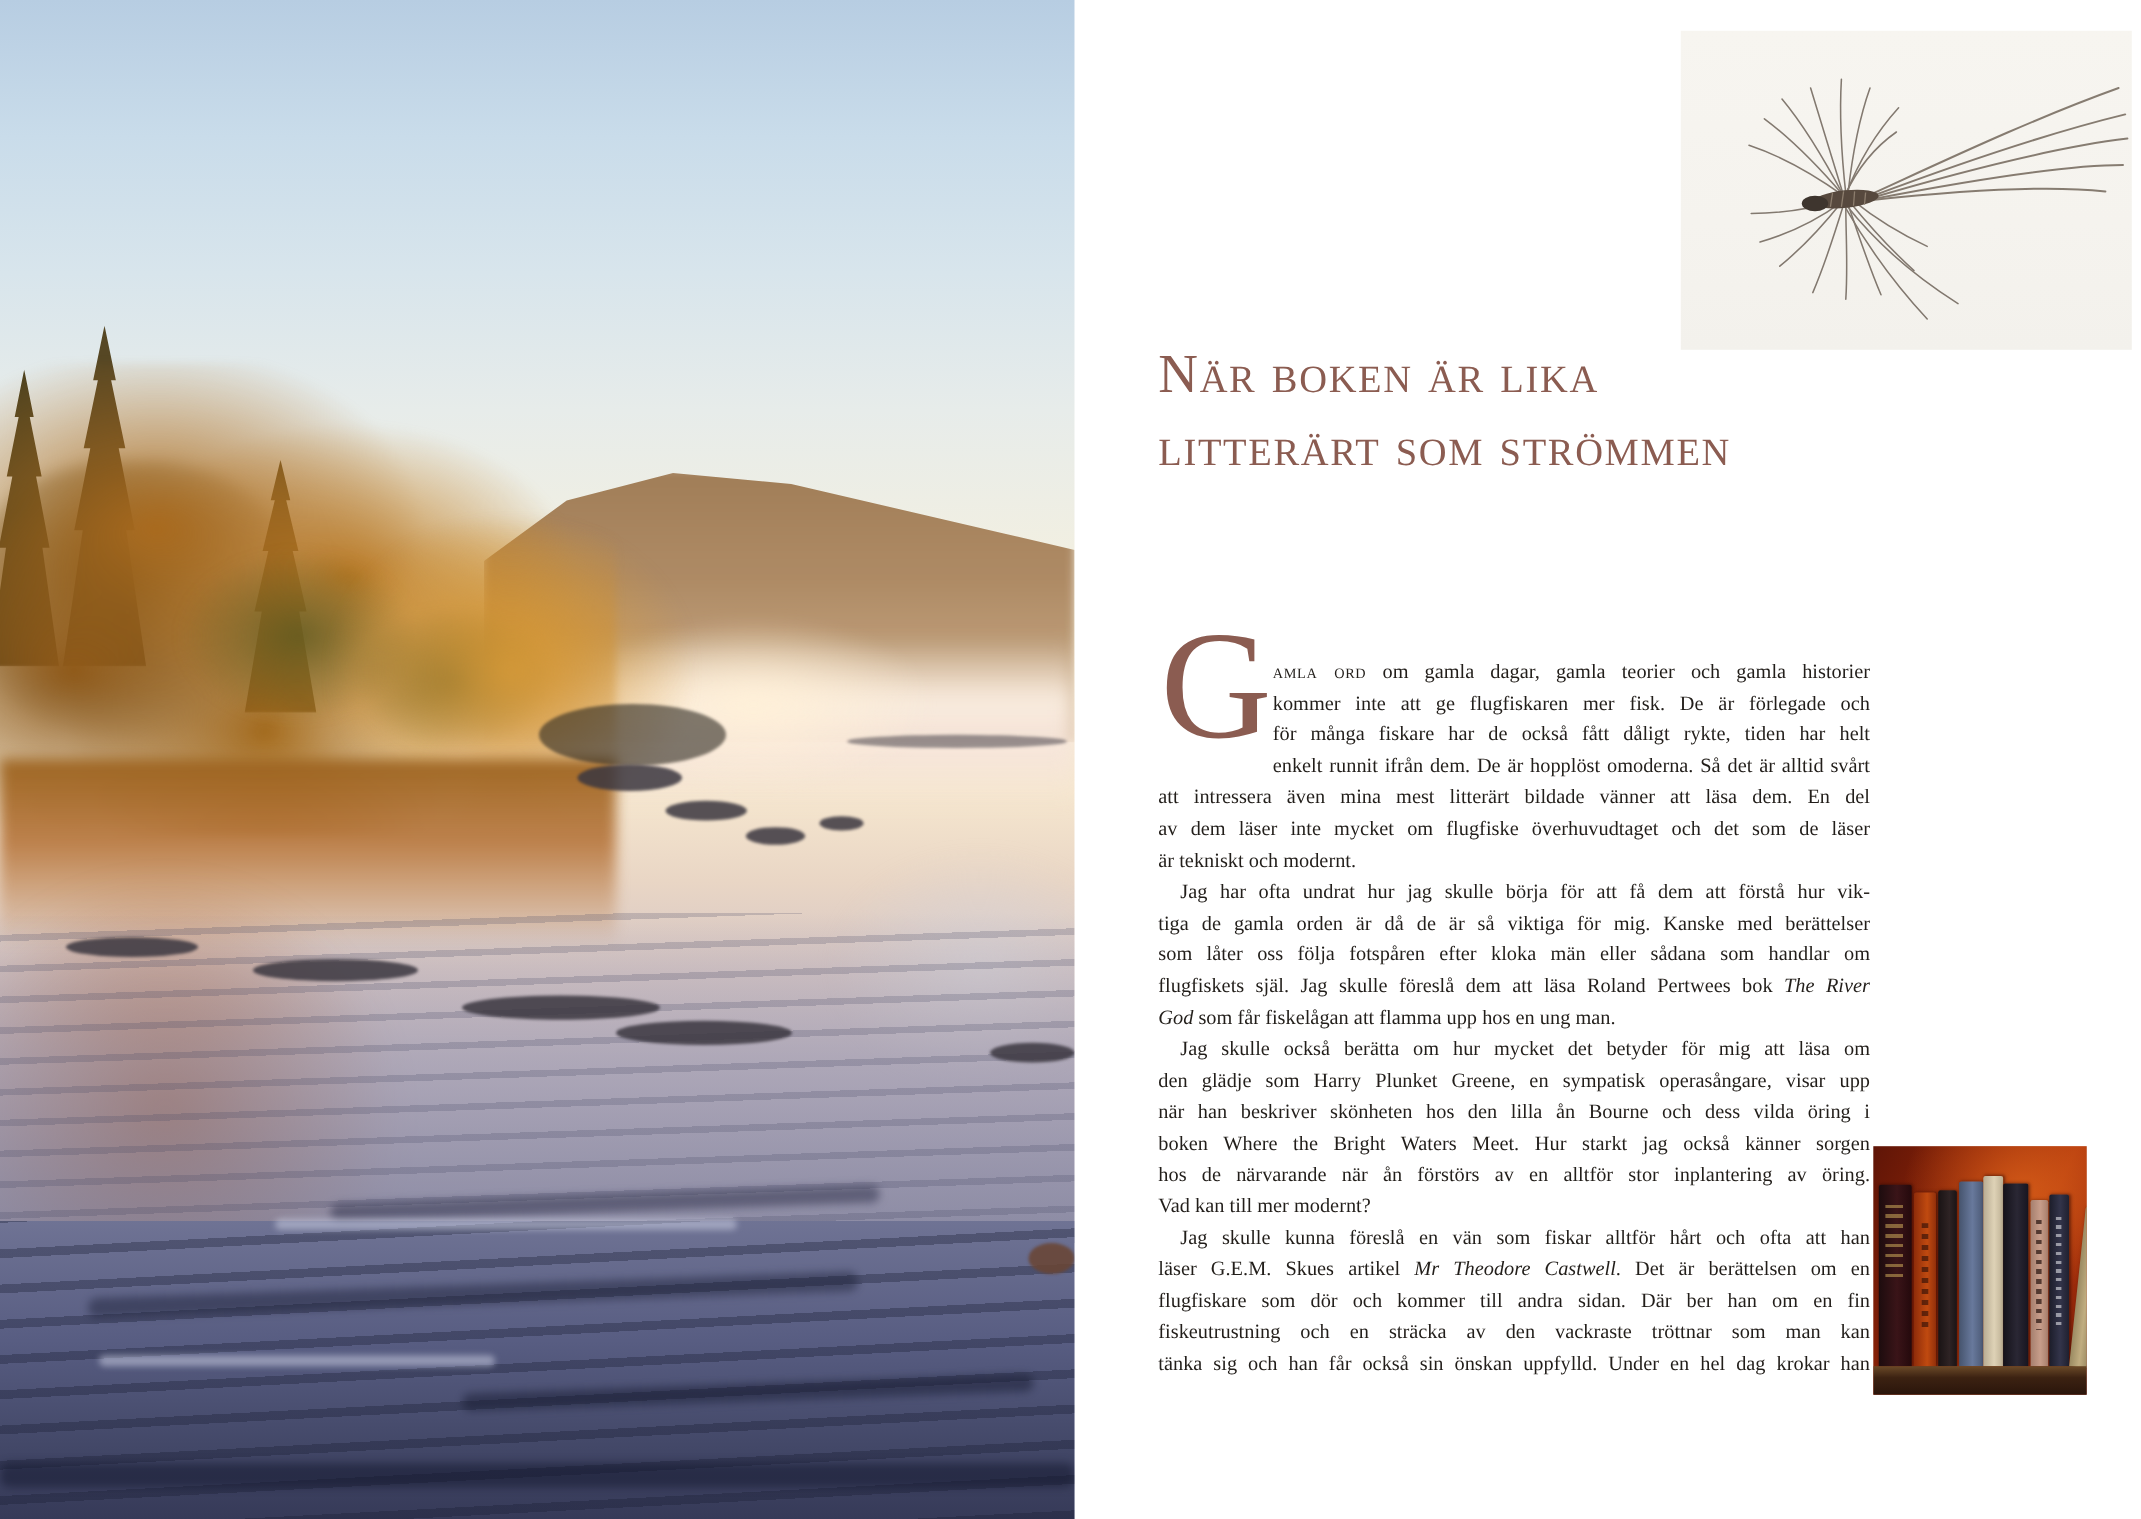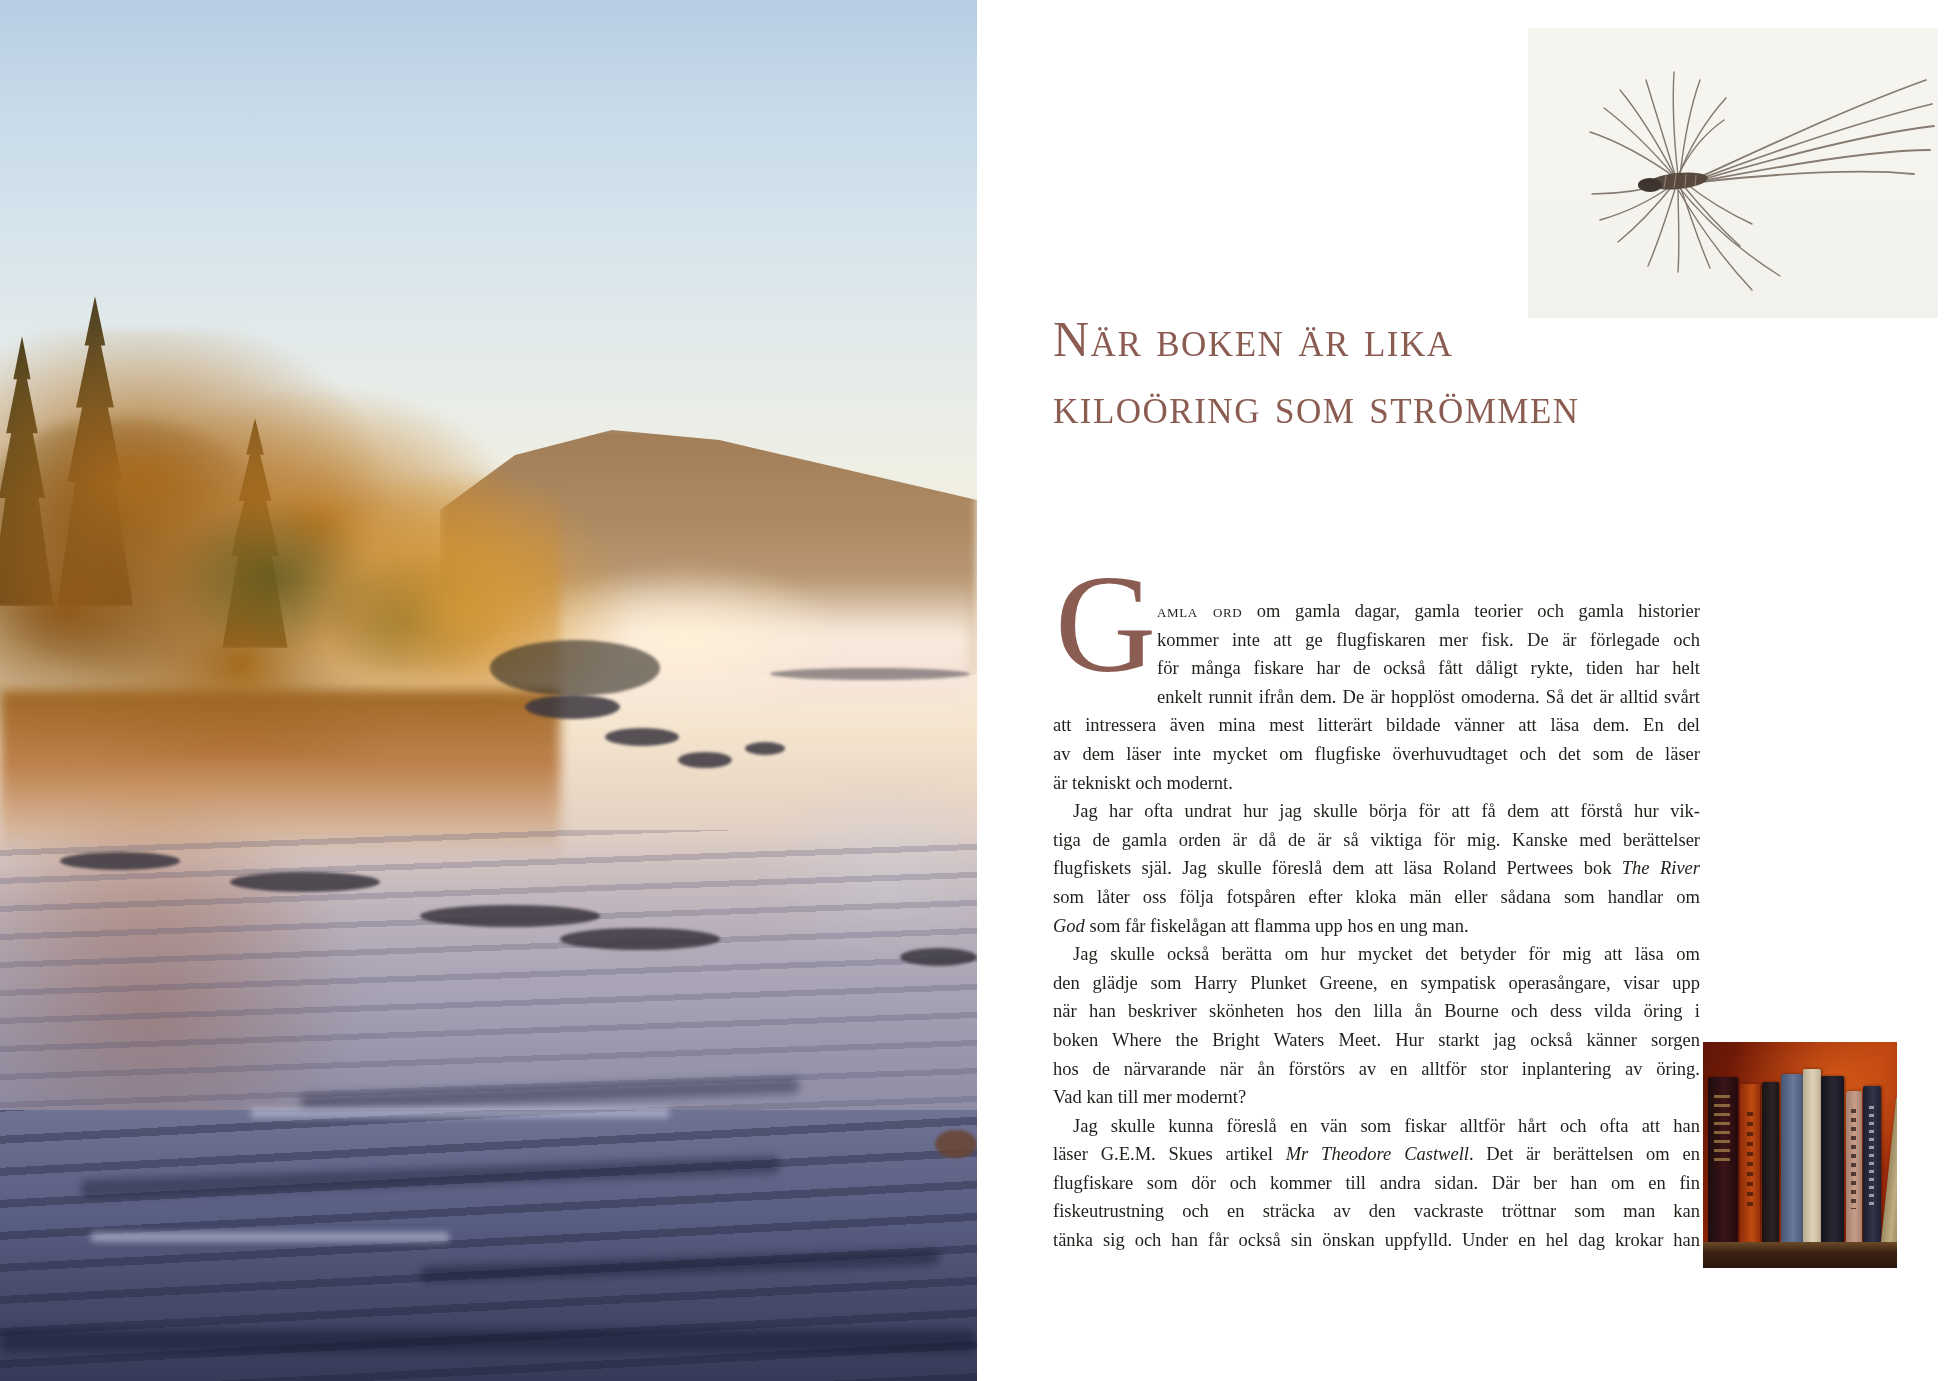--- a/index.html
+++ b/index.html
@@ -198,41 +198,41 @@
           <path d="M172,154 C246,146 330,140 386,146"></path>
         </g>
         <ellipse cx="150" cy="153" rx="30" ry="8" fill="#57493e" transform="rotate(-6 150 153)"></ellipse>
         <ellipse cx="122" cy="157" rx="12" ry="7" fill="#3e352e"></ellipse>
         <path d="M138,147 L136,160 M148,146 L146,160 M158,146 L157,159 M168,147 L167,158" stroke="#8c7d6d" stroke-width="1.2"></path>
       </svg>
     </div>
 
     <div class="heading">
       <div>När boken är lika</div>
-      <div>kiloöring som strömmen</div>
+      <div>litterärt som strömmen</div>
     </div>
 
     <div class="bodytext">
         <div class="para">
           <span class="dropcap">
             <span>G</span>
           </span>
           <div class="line"><span class="sc">amla ord</span> om gamla dagar, gamla teorier och gamla historier</div>
           <div class="line">kommer inte att ge flugfiskaren mer fisk. De är förlegade och</div>
           <div class="line">för många fiskare har de också fått dåligt rykte, tiden har helt</div>
           <div class="line">enkelt runnit ifrån dem. De är hopplöst omoderna. Så det är alltid svårt</div>
           <div class="line">att intressera även mina mest litterärt bildade vänner att läsa dem. En del</div>
           <div class="line">av dem läser inte mycket om flugfiske överhuvudtaget och det som de läser</div>
           <div class="line left">är tekniskt och modernt.</div>
         </div>
         <div class="para">
           <div class="line ind">Jag har ofta undrat hur jag skulle börja för att få dem att förstå hur vik-</div>
           <div class="line">tiga de gamla orden är då de är så viktiga för mig. Kanske med berättelser</div>
+          <div class="line">som låter oss följa fotspåren efter kloka män eller sådana som handlar om</div>
           <div class="line">flugfiskets själ. Jag skulle föreslå dem att läsa Roland Pertwees bok <span class="it">The River</span></div>
-          <div class="line">som låter oss följa fotspåren efter kloka män eller sådana som handlar om</div>
           <div class="line left"><span class="it">God</span> som får fiskelågan att flamma upp hos en ung man.</div>
         </div>
         <div class="para">
           <div class="line ind">Jag skulle också berätta om hur mycket det betyder för mig att läsa om</div>
           <div class="line">den glädje som Harry Plunket Greene, en sympatisk operasångare, visar upp</div>
           <div class="line">när han beskriver skönheten hos den lilla ån Bourne och dess vilda öring i</div>
           <div class="line">boken Where the Bright Waters Meet. Hur starkt jag också känner sorgen</div>
           <div class="line">hos de närvarande när ån förstörs av en alltför stor inplantering av öring.</div>
           <div class="line left">Vad kan till mer modernt?</div>
         </div>

